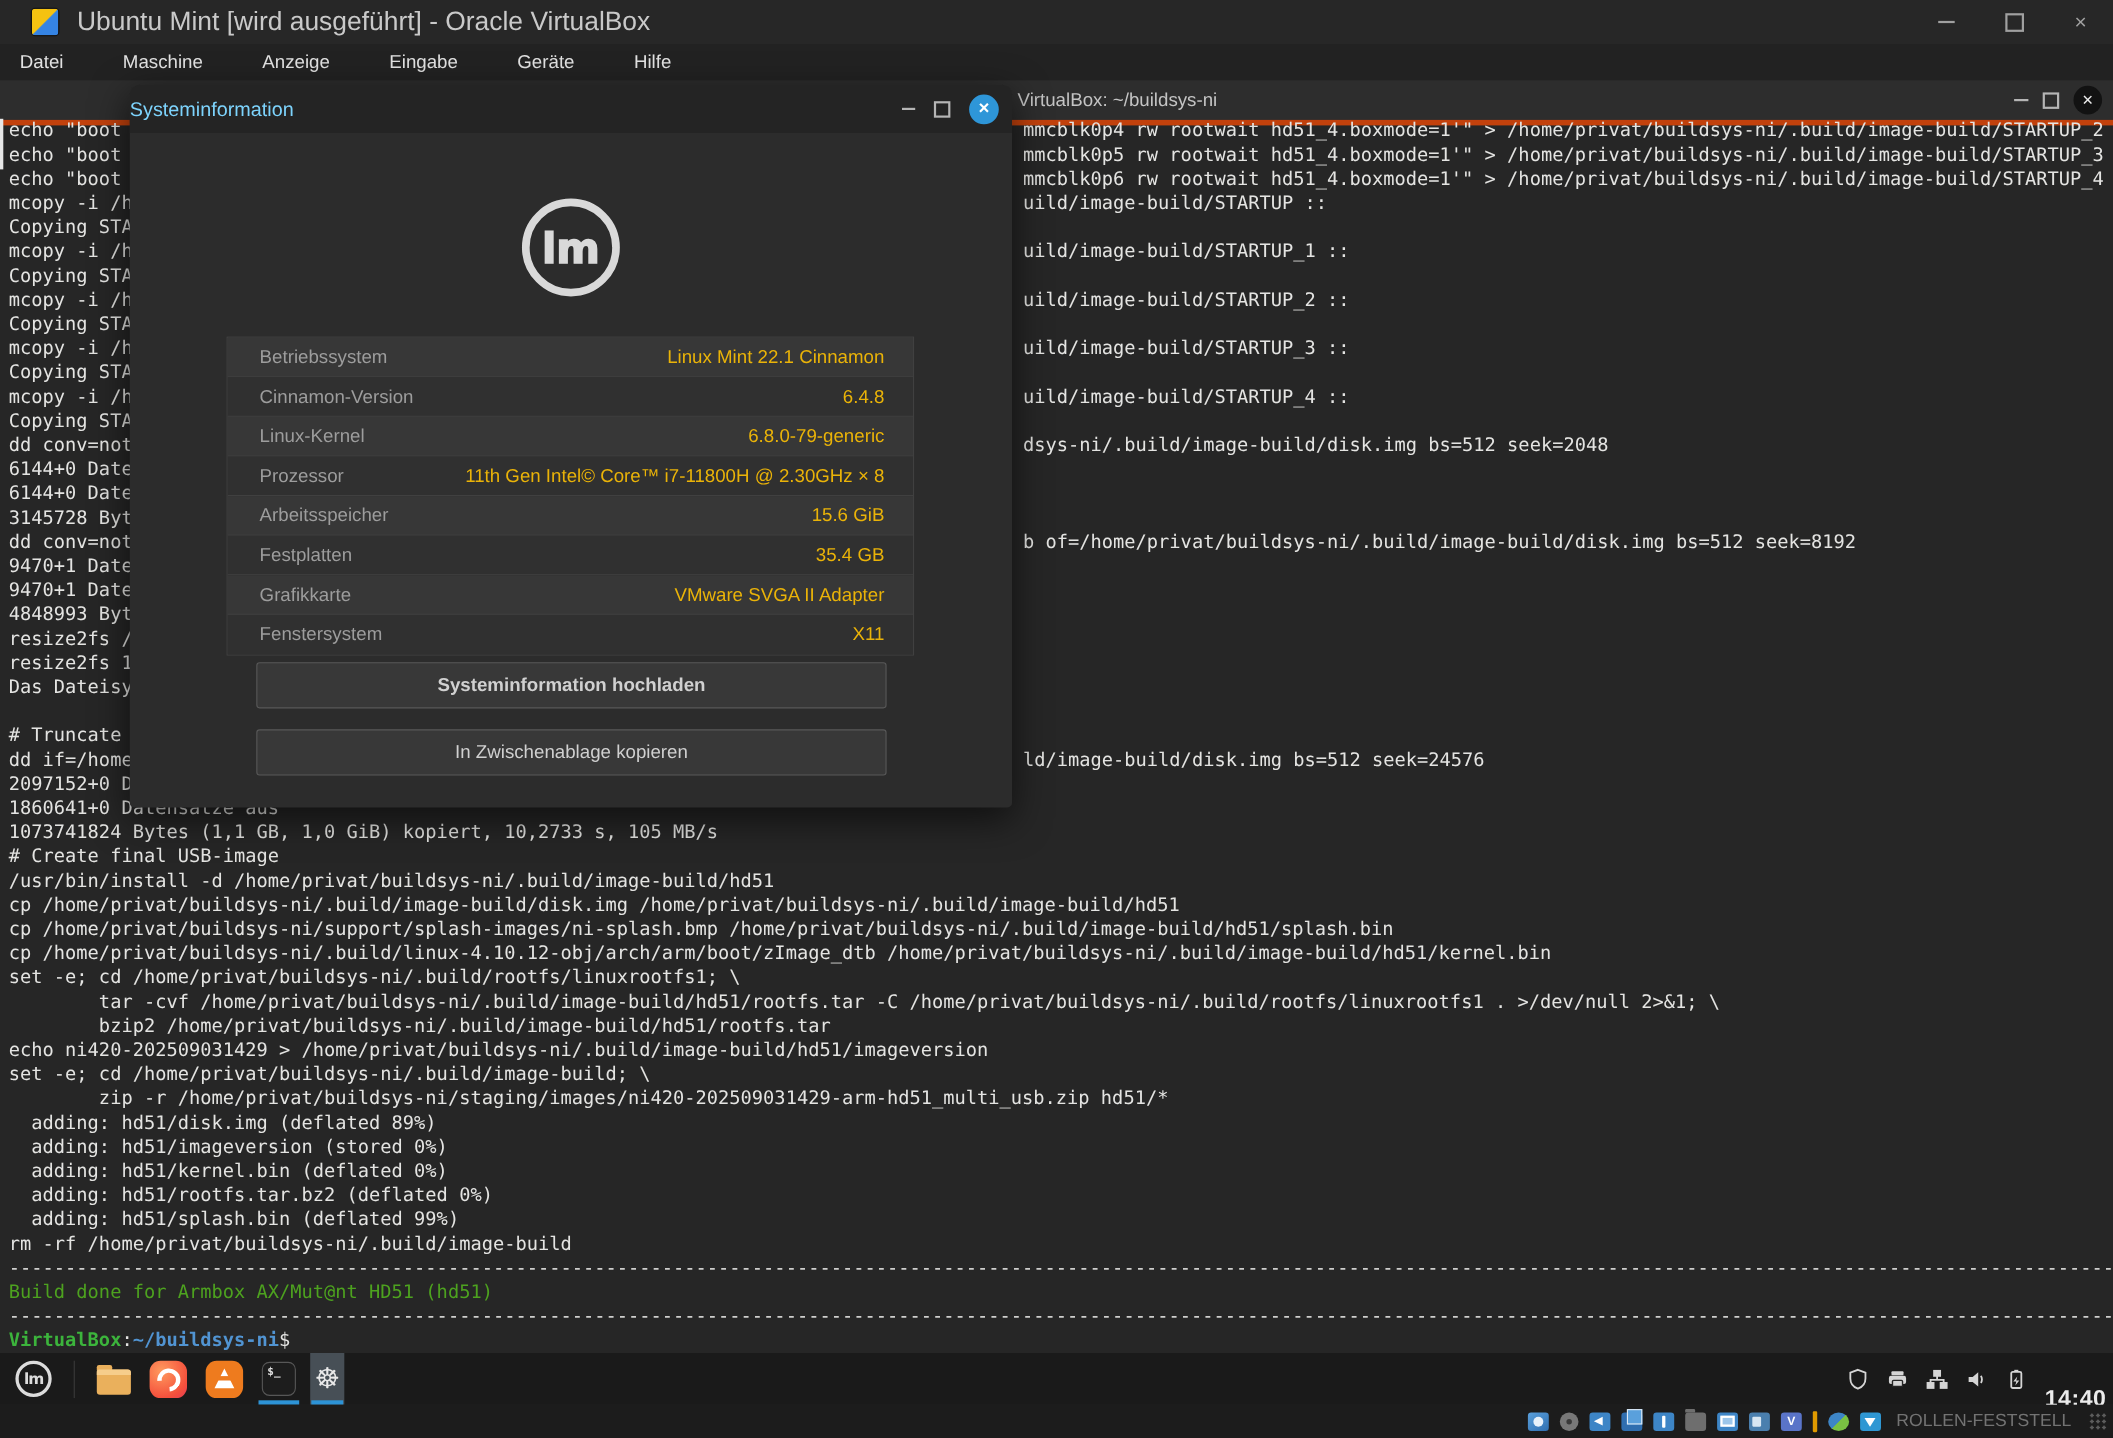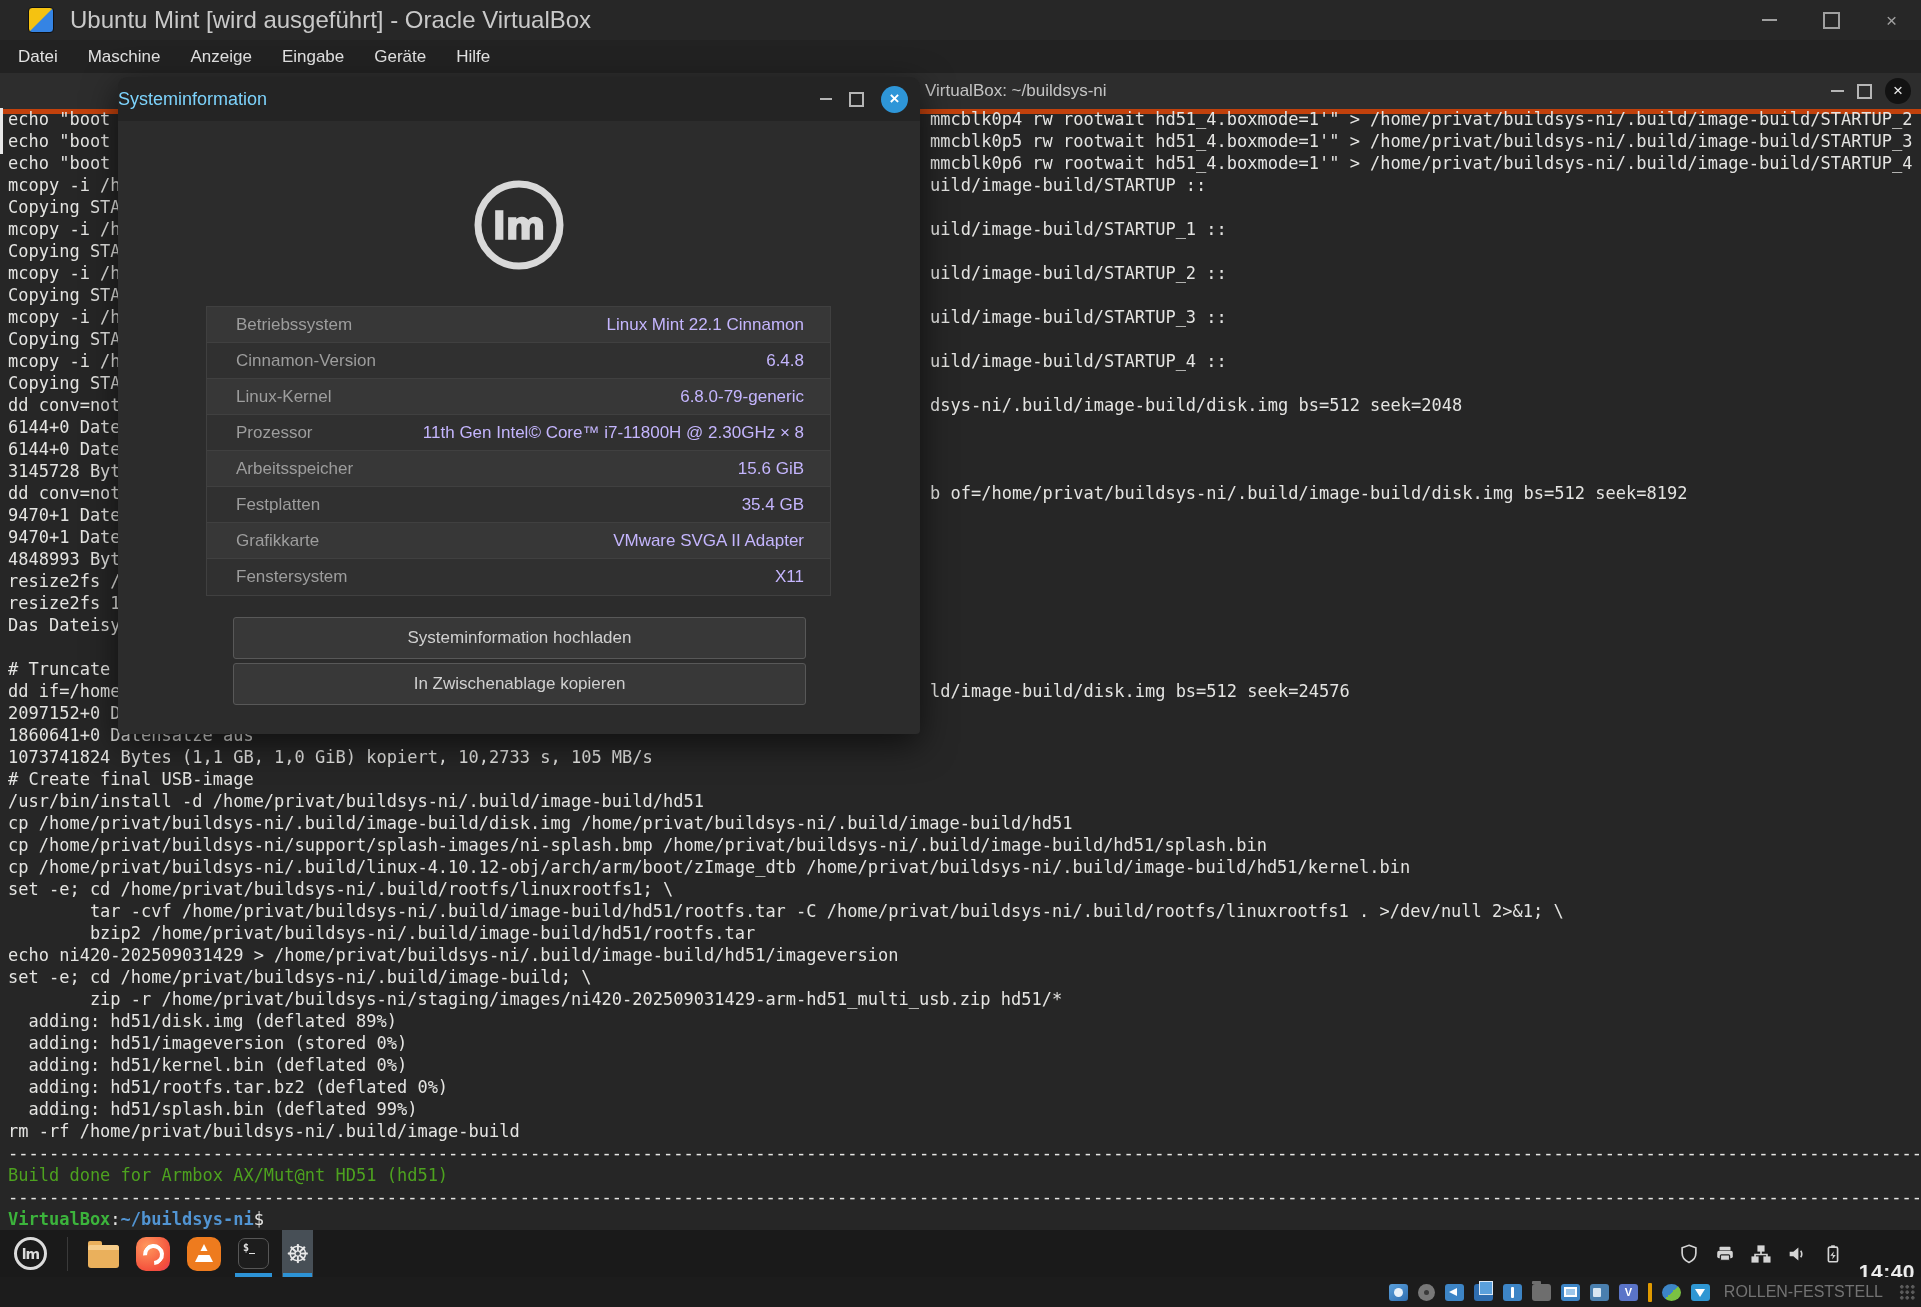--- a/index.html
+++ b/index.html
@@ -10,21 +10,21 @@
   .host-titlebar{position:absolute;left:0;top:0;width:100%;height:40px;background:#272727;
                  display:flex;align-items:center;}
   .vb-appicon{width:24px;height:24px;margin-left:28px;border-radius:4px;
               background:linear-gradient(135deg,#f5c211 0 48%,#3584e4 52%);border:1px solid #111;}
   .host-title{margin-left:16px;color:#c9c9c9;font-size:24px;}
   .host-controls{margin-left:auto;display:flex;align-items:center;gap:46px;margin-right:24px;}
   .wc{color:#a0a0a0;font-size:19px;line-height:1;cursor:default;}
   .wc-min{width:15px;height:2px;background:#a0a0a0;}
   .wc-max{width:13px;height:13px;border:2px solid #a0a0a0;}
   .host-menubar{position:absolute;left:0;top:40px;width:100%;height:33px;background:#222;
-                display:flex;align-items:center;gap:30px;padding-left:18px;box-sizing:border-box;}
+                display:flex;align-items:center;gap:54px;padding-left:18px;box-sizing:border-box;}
   .menu-item{color:#e2e2e2;font-size:17px;}
 
   
   .terminal{position:absolute;left:0;top:73px;width:100%;height:1157px;background:#262626;}
   .term-titlebar{position:absolute;left:0;top:0;width:100%;height:36px;background:#2d2d2d;
                  border-bottom:5px solid #c2410c;display:flex;align-items:center;}
   .term-title{position:absolute;left:925px;color:#c4c4c4;font-size:17px;}
   .term-controls{margin-left:auto;display:flex;align-items:center;gap:13px;margin-right:10px;}
   .tc-min{width:13px;height:2px;background:#b5b5b5;}
   .tc-max{width:11px;height:11px;border:2px solid #b5b5b5;}
@@ -54,25 +54,25 @@
   .dc-close{width:27px;height:27px;border-radius:50%;background:#2e96d8;color:#fff;
             display:flex;align-items:center;justify-content:center;font-size:17px;font-weight:bold;}
   .mint-logo{position:absolute;left:0;right:0;top:100px;display:flex;justify-content:center;}
   .info-table{position:absolute;left:88px;top:229px;width:625px;border:1px solid #404040;box-sizing:border-box;}
   .info-row{height:36px;display:flex;align-items:center;border-bottom:1px solid #404040;
             padding:0 26px 0 29px;box-sizing:border-box;}
   .info-row:last-child{border-bottom:none;}
   .info-row.odd{background:#373737;}
   .info-row.even{background:#303030;}
   .info-label{color:#9d9d9d;font-size:17px;}
-  .info-value{margin-left:auto;color:#c4b5fd;font-size:17px;}
+  .info-value{margin-left:auto;color:#eab308;font-size:17px;}
   .dlg-btn{position:absolute;left:115px;width:573px;height:42px;background:#383838;
            border:1px solid #585858;border-radius:3px;color:#d0d0d0;font-size:17px;
            font-family:"Liberation Sans",sans-serif;display:flex;align-items:center;justify-content:center;}
-  .dlg-btn.b1{top:540px;}
+  .dlg-btn.b1{top:525px;font-weight:bold;}
   .dlg-btn.b2{top:586px;}
 
   
   .panel{position:absolute;left:0;top:1230px;width:100%;height:47px;background:#1a1a1a;
          display:flex;align-items:center;}
   .panel-left{display:flex;align-items:center;height:100%;padding-left:10px;gap:9px;}
   .p-slot{position:relative;height:100%;display:flex;align-items:center;justify-content:center;padding:0 4px;}
   .p-slot.active::after{content:'';position:absolute;left:1px;right:1px;bottom:0;height:4px;background:#2d93d6;}
   .p-slot.highlight{background:#474f56;}
   .p-sep{width:1px;height:34px;background:#3a3a3a;margin:0 7px;}

